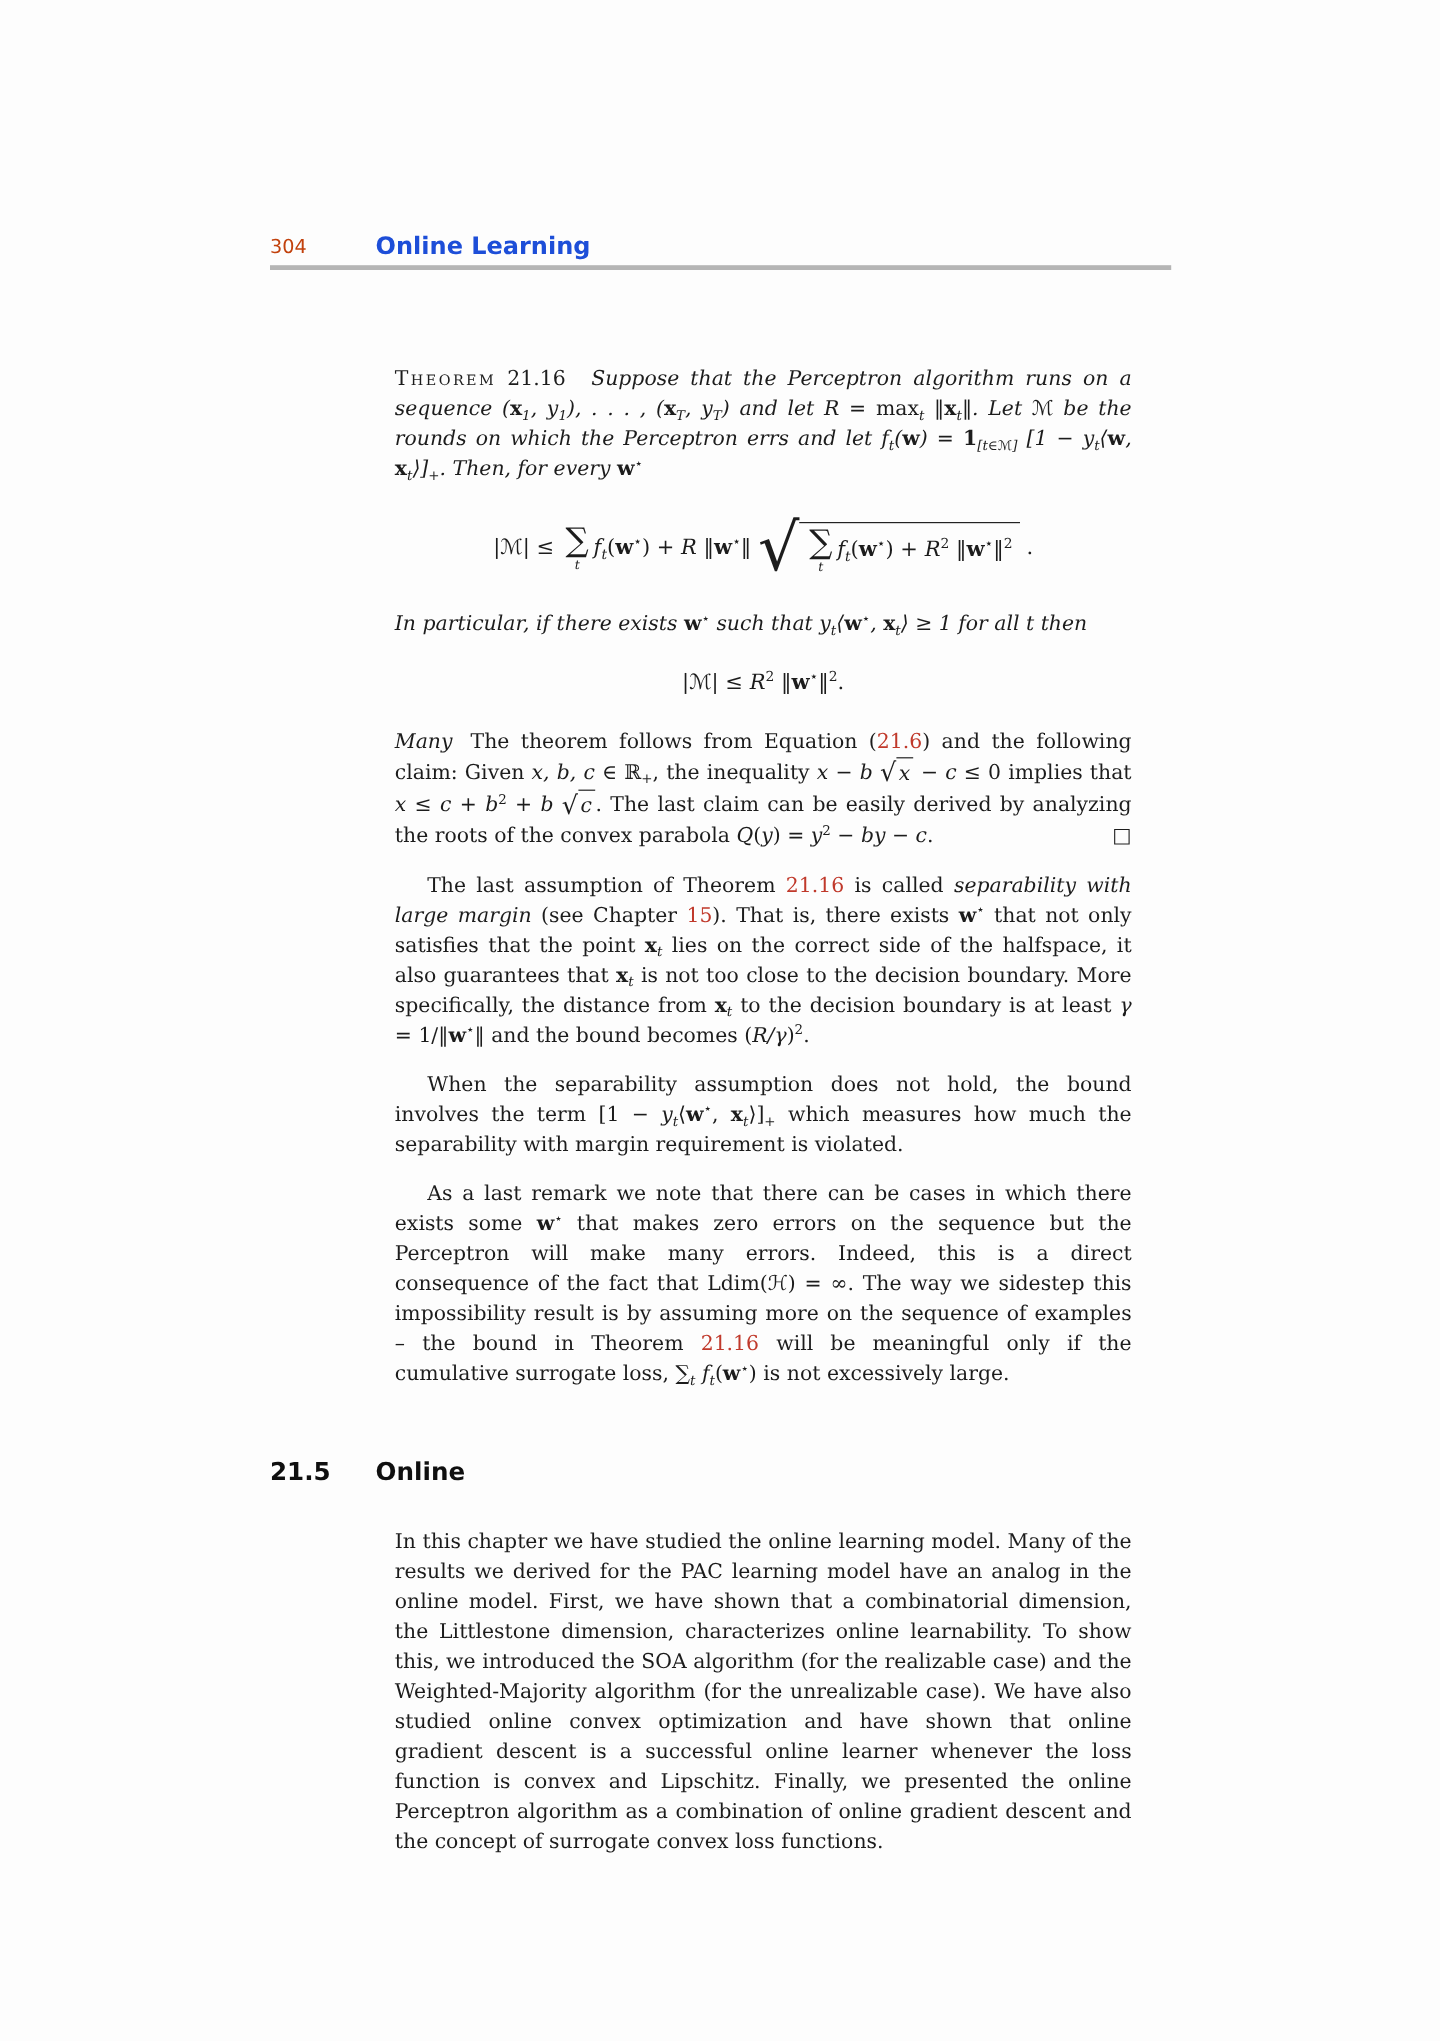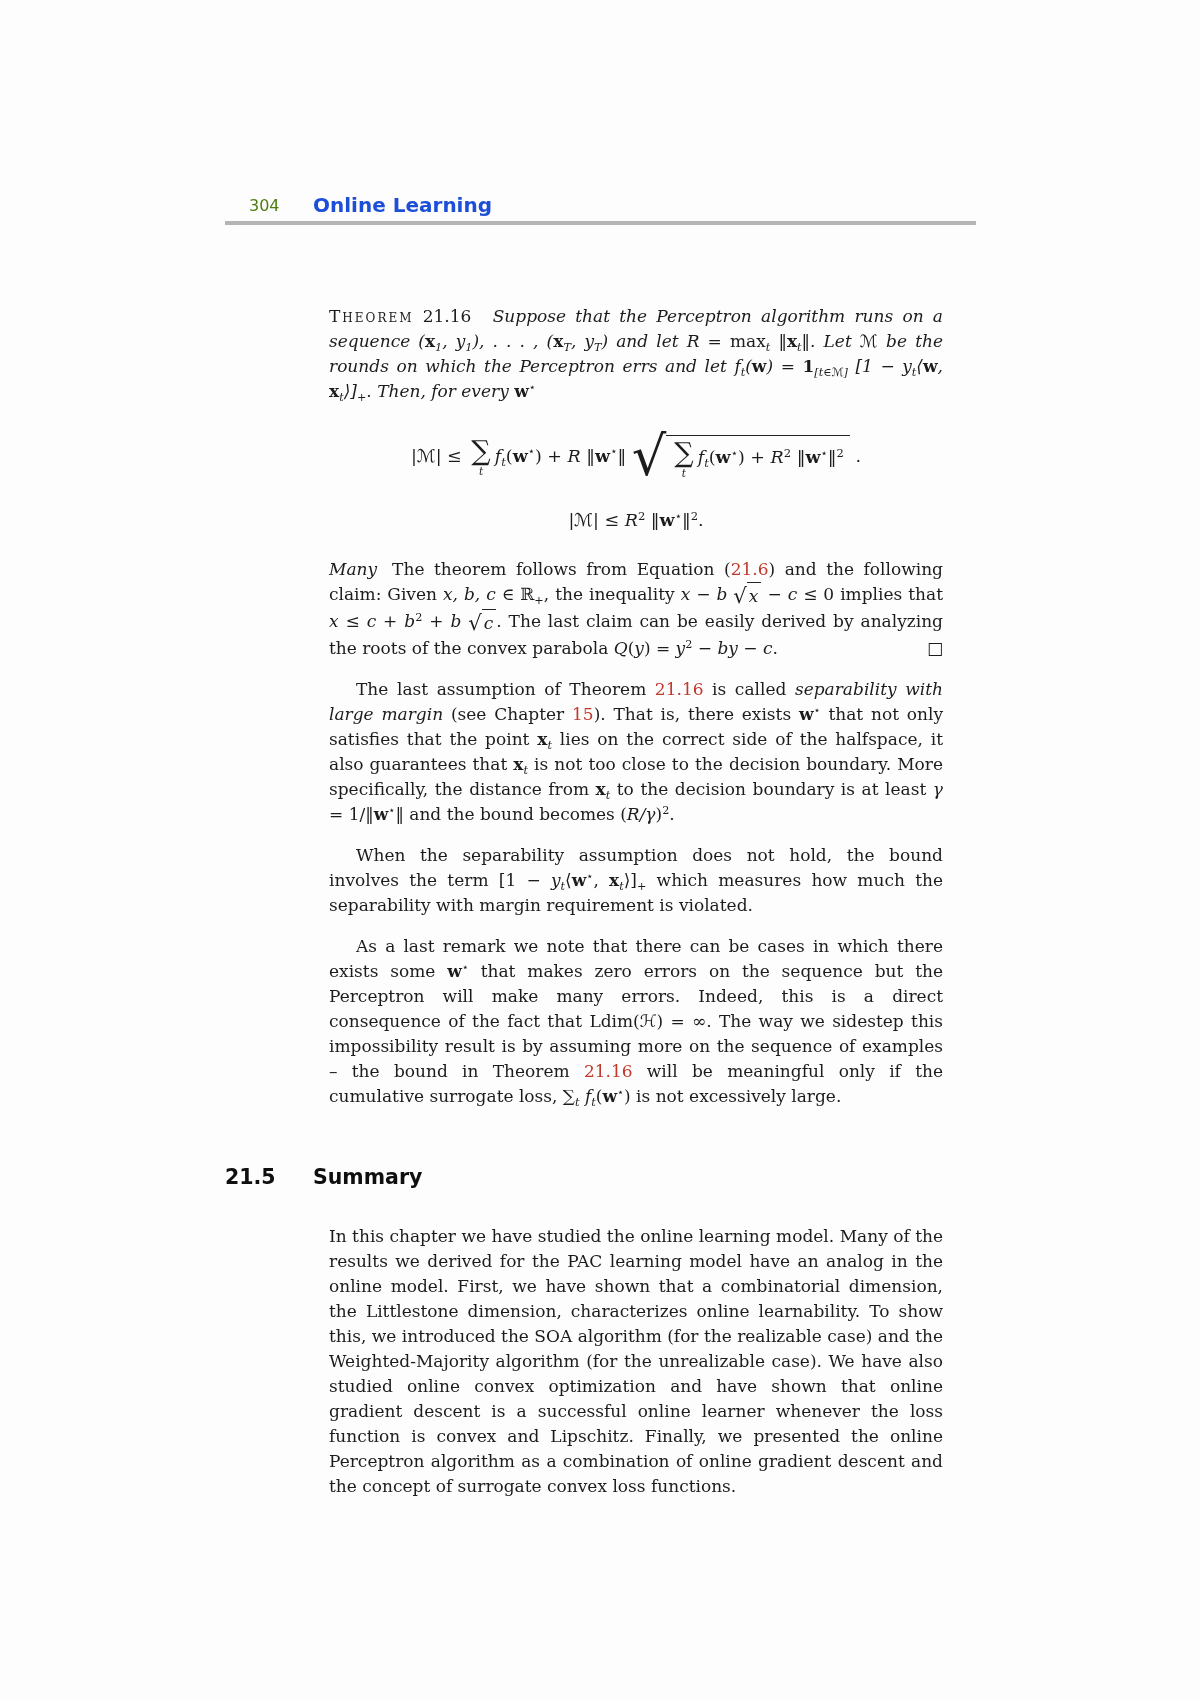--- a/index.html
+++ b/index.html
@@ -4,21 +4,21 @@
 <style>
   html,body { margin:0; padding:0; background:#e8e8e8; }
   .page {
     position:relative; width:1200px; height:1701px; margin:0 auto;
     background:#fdfdfd; overflow:hidden;
     font-family:"DejaVu Serif","DejaVu Sans",serif; color:#1c1c1c;
   }
   
   .pagenum {
     position:absolute; left:225px; top:196px;
-    font-family:"DejaVu Sans","Liberation Sans",sans-serif; font-size:16px; color:#4d7c0f;margin-left:24px;
+    font-family:"DejaVu Sans","Liberation Sans",sans-serif; font-size:16px; color:#c2410c;
   }
   .chtitle {
     position:absolute; left:313px; top:193px;
     font-family:"DejaVu Sans","Liberation Sans",sans-serif; font-size:20px; font-weight:bold; color:#1d4ed8;
   }
   .hrule { position:absolute; left:225px; top:221px; width:751px; height:3.5px; background:#b5b5b5; }
 
   
   .content {
     position:absolute; left:313px; top:288px; width:646px;
@@ -85,36 +85,37 @@
           <span class="sg">∑</span>
           <span class="sl">t</span>
         </span><span class="i">f</span><span class="u i">t</span>(<span class="b">w</span><span class="p">⋆</span>) + <span class="i">R</span> ‖<span class="b">w</span><span class="p">⋆</span>‖ <span class="sqrt big">
           <span class="rd">√</span>
           <span class="sb"><span class="sum">
               <span class="sg">∑</span>
               <span class="sl">t</span>
             </span><span class="i">f</span><span class="u i">t</span>(<span class="b">w</span><span class="p">⋆</span>) + <span class="i">R</span><span class="p">2</span> ‖<span class="b">w</span><span class="p">⋆</span>‖<span class="p">2</span></span>
         </span> .</div>
 
+    <p class="italic-p">In particular, if there exists <span class="b">w</span><span class="p">⋆</span> such that y<span class="u">t</span>⟨<span class="b">w</span><span class="p">⋆</span>, <span class="b">x</span><span class="u">t</span>⟩ ≥ 1 for all t then</p>
 
     <div class="eq eq2">|ℳ| ≤ <span class="i">R</span><span class="p">2</span> ‖<span class="b">w</span><span class="p">⋆</span>‖<span class="p">2</span>.</div>
 
     <p class="proof-p"><span class="pw">Many</span>The theorem follows from Equation (<span class="r">21.6</span>) and the following claim: Given <span class="i">x, b, c</span> ∈ ℝ<span class="u">+</span>, the inequality <span class="i">x</span> − <span class="i">b</span> <span class="sqrt">
           <span class="rd">√</span>
           <span class="sb i">x</span>
         </span> − <span class="i">c</span> ≤ 0 implies that <span class="i">x</span> ≤ <span class="i">c</span> + <span class="i">b</span><span class="p">2</span> + <span class="i">b</span> <span class="sqrt">
           <span class="rd">√</span>
           <span class="sb i">c</span>
         </span>. The last claim can be easily derived by analyzing the roots of the convex parabola <span class="i">Q</span>(<span class="i">y</span>) = <span class="i">y</span><span class="p">2</span> − <span class="i">by</span> − <span class="i">c</span>.<span class="qed">□</span></p>
 
     <p class="indent first-after">The last assumption of Theorem <span class="r">21.16</span> is called <span class="i">separability with large margin</span> (see Chapter <span class="r">15</span>). That is, there exists <span class="b">w</span><span class="p">⋆</span> that not only satisfies that the point <span class="b">x</span><span class="u i">t</span> lies on the correct side of the halfspace, it also guarantees that <span class="b">x</span><span class="u i">t</span> is not too close to the decision boundary. More specifically, the distance from <span class="b">x</span><span class="u i">t</span> to the decision boundary is at least <span class="i">γ</span> = 1/‖<span class="b">w</span><span class="p">⋆</span>‖ and the bound becomes (<span class="i">R/γ</span>)<span class="p">2</span>.</p>
     <p class="indent">When the separability assumption does not hold, the bound involves the term [1 − <span class="i">y</span><span class="u i">t</span>⟨<span class="b">w</span><span class="p">⋆</span>, <span class="b">x</span><span class="u i">t</span>⟩]<span class="u">+</span> which measures how much the separability with margin requirement is violated.</p>
     <p class="indent">As a last remark we note that there can be cases in which there exists some <span class="b">w</span><span class="p">⋆</span> that makes zero errors on the sequence but the Perceptron will make many errors. Indeed, this is a direct consequence of the fact that Ldim(ℋ) = ∞. The way we sidestep this impossibility result is by assuming more on the sequence of examples – the bound in Theorem <span class="r">21.16</span> will be meaningful only if the cumulative surrogate loss, <span class="rm">∑</span><span class="u i">t</span> <span class="i">f</span><span class="u i">t</span>(<span class="b">w</span><span class="p">⋆</span>) is not excessively large.</p>
 
     <div class="section-head">
       <span class="sec-num">21.5</span>
-      <span>Summary</span>
+      <span>Online</span>
     </div>
 
     <p>In this chapter we have studied the online learning model. Many of the results we derived for the PAC learning model have an analog in the online model. First, we have shown that a combinatorial dimension, the Littlestone dimension, characterizes online learnability. To show this, we introduced the SOA algorithm (for the realizable case) and the Weighted-Majority algorithm (for the unrealizable case). We have also studied online convex optimization and have shown that online gradient descent is a successful online learner whenever the loss function is convex and Lipschitz. Finally, we presented the online Perceptron algorithm as a combination of online gradient descent and the concept of surrogate convex loss functions.</p>
 
   </div>
 </div>
 
 </body></html>

